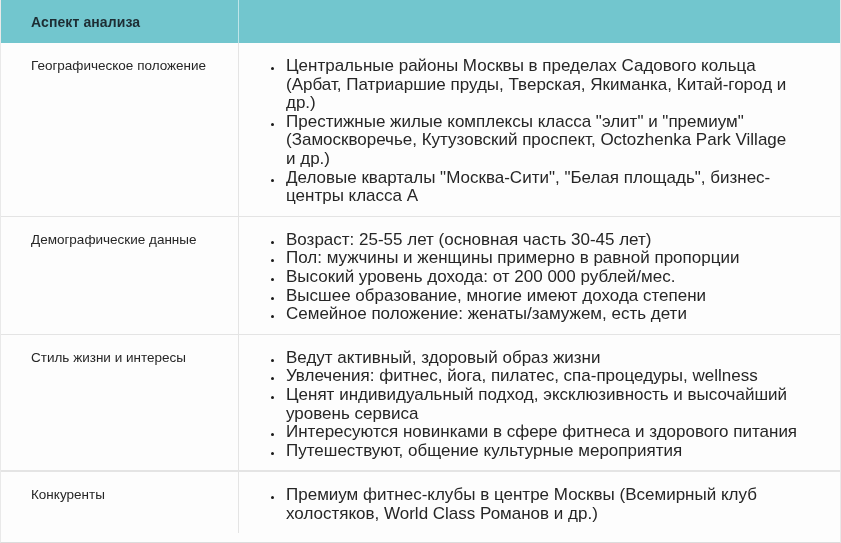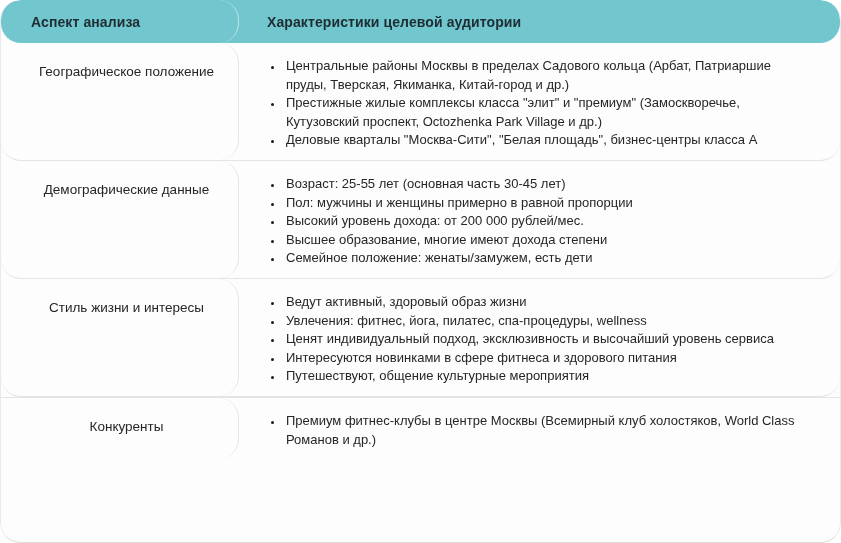--- a/index.html
+++ b/index.html
@@ -2,21 +2,21 @@
 <html lang="ru" style="--header-bg: #72c6ce; --header-text: #1d2d33; --body-text: #262626; --border: #e4e4e4;"><head>
 <meta charset="utf-8">
 <style>
   :root {
     --header-bg: #72c6ce;
     --header-text: #1d2d33;
     --body-text: #262626;
     --border: #e4e4e4;
     --edge: #e9e9e9;
   }
-  * { box-sizing: border-box; border-radius: 20px; }
+  * { box-sizing: border-box; }
   html, body { margin: 0; padding: 0; }
   body {
     font-family: "Liberation Sans", "DejaVu Sans", sans-serif;
     background: #ffffff;
     width: 841px;
   }
   .table {
     width: 841px;
     height: 543px;
     border-left: 1px solid var(--edge);
@@ -51,30 +51,29 @@
   .row {
     display: flex;
     border-bottom: 1px solid var(--border);
     background: #fdfdfd;
   }
   .row:last-child { border-bottom: none; }
   .cell-left {
     width: 238px;
     flex: 0 0 238px;
     border-right: 1px solid var(--border);
-    padding: 20px 16px 6px 30px;
+    padding: 14px 16px 6px 30px;
     font-size: 13.5px;
     line-height: 18px;
     color: var(--body-text);
-    text-align: center;
   }
   .cell-right {
     flex: 1;
     padding: 10px 42px 6px 28px;
-    font-size: 13px;
+    font-size: 17px;
     line-height: 18.6px;
     color: var(--body-text);
   }
   .cell-right ul {
     margin: 0;
     padding: 4px 0 4px 17px;
     list-style: disc outside;
   }
   .cell-right li {
     padding-left: 2px;
@@ -84,21 +83,20 @@
     font-size: 11px;
     color: #1a1a1a;
   }
 </style>
 </head>
 <body>
 
 <div class="table">
   <div class="thead">
     <div class="th th-left">Аспект анализа</div>
-    <div class="th th-right">Характеристики целевой аудитории</div>
   </div>
   <div>
   <div class="row">
     <div class="cell-left">Географическое положение</div>
     <div class="cell-right">
       <ul>
             <li>Центральные районы Москвы в пределах Садового кольца (Арбат, Патриаршие пруды, Тверская, Якиманка, Китай-город и др.)</li>
             <li>Престижные жилые комплексы класса "элит" и "премиум" (Замоскворечье, Кутузовский проспект, Octozhenka Park Village и др.)</li>
             <li>Деловые кварталы "Москва-Сити", "Белая площадь", бизнес-центры класса А</li>
           </ul>

